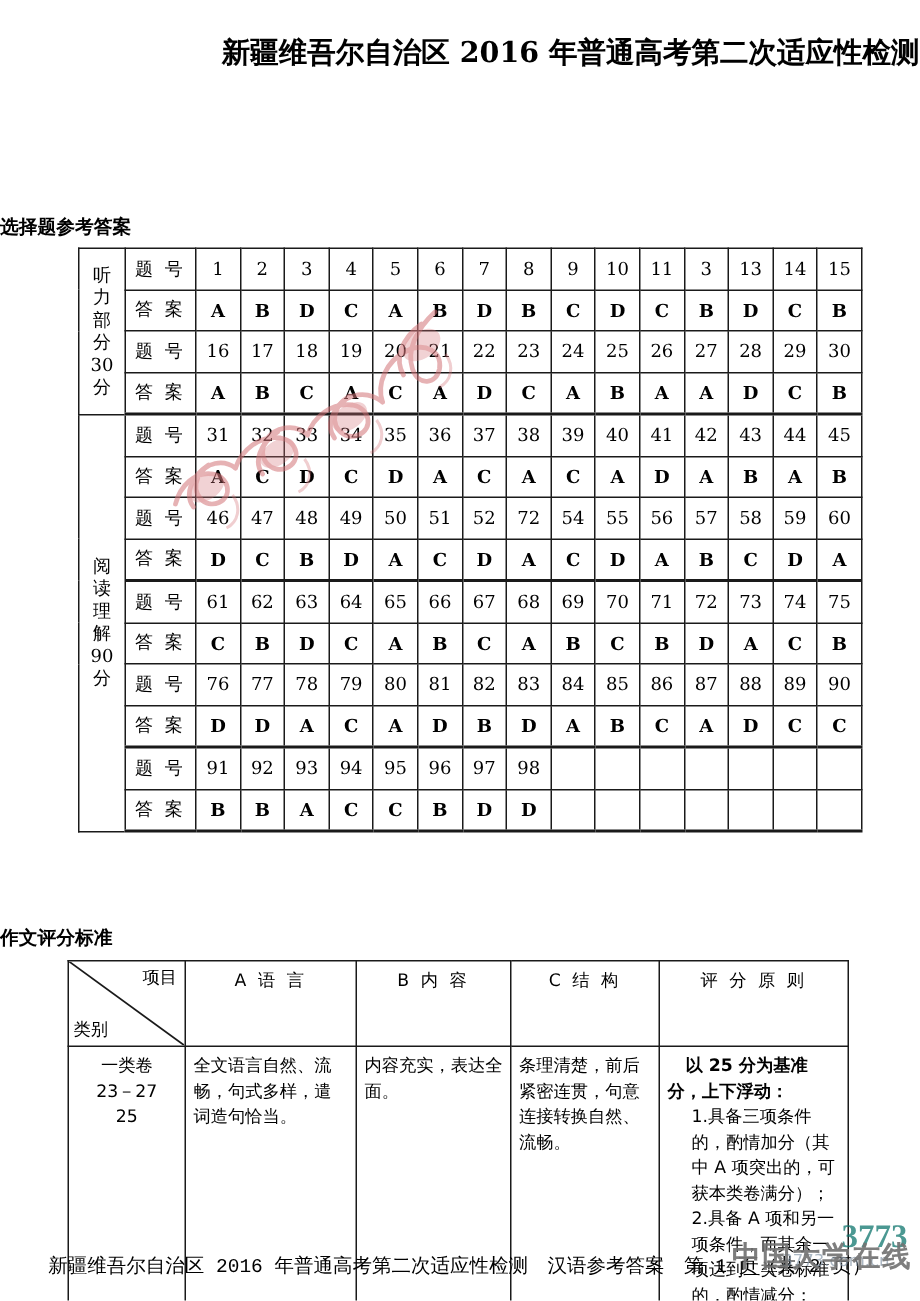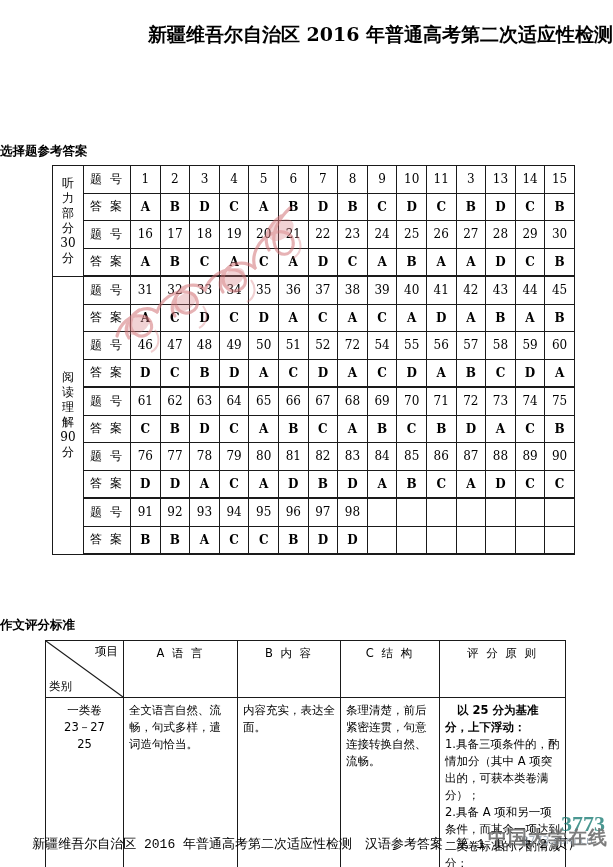--- a/index.html
+++ b/index.html
@@ -119,21 +119,21 @@
   }
   td.grade{
     width:67px;text-align:center;vertical-align:middle;
     font-size:11.5px;line-height:17px;
   }
   td.colA{width:103px;}
   td.colB{width:92px;}
   td.colC{width:88px;margin-left:37px;}
   td.colD{width:auto;}
   td.colD .pr-head{display:block;text-indent:12px;font-weight:bold;}
-  td.colD .pr-item{display:block;}
+  td.colD .pr-item{display:block;margin-left:16px;}
 
   
   .footer{
     position:absolute;left:0;right:0;bottom:14px;
     text-align:center;
     font-size:13px;
     font-family:Liberation Mono, monospace;
     white-space:nowrap;
   }
 

